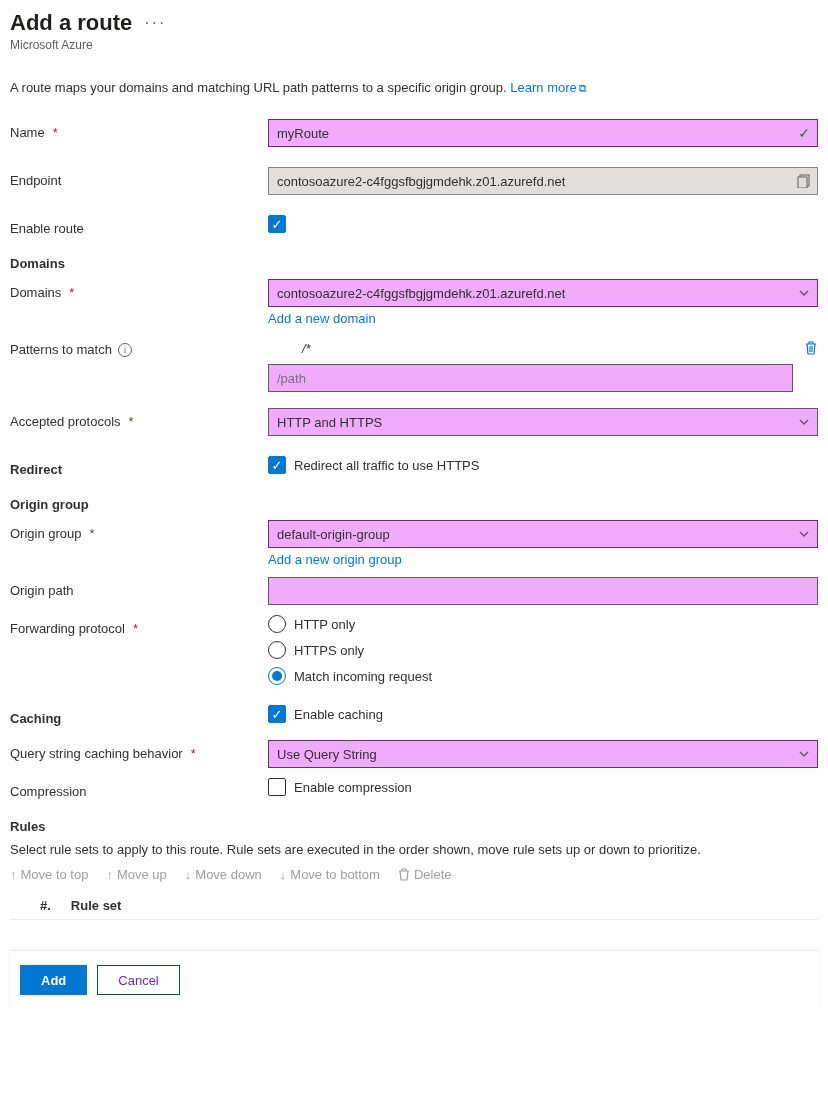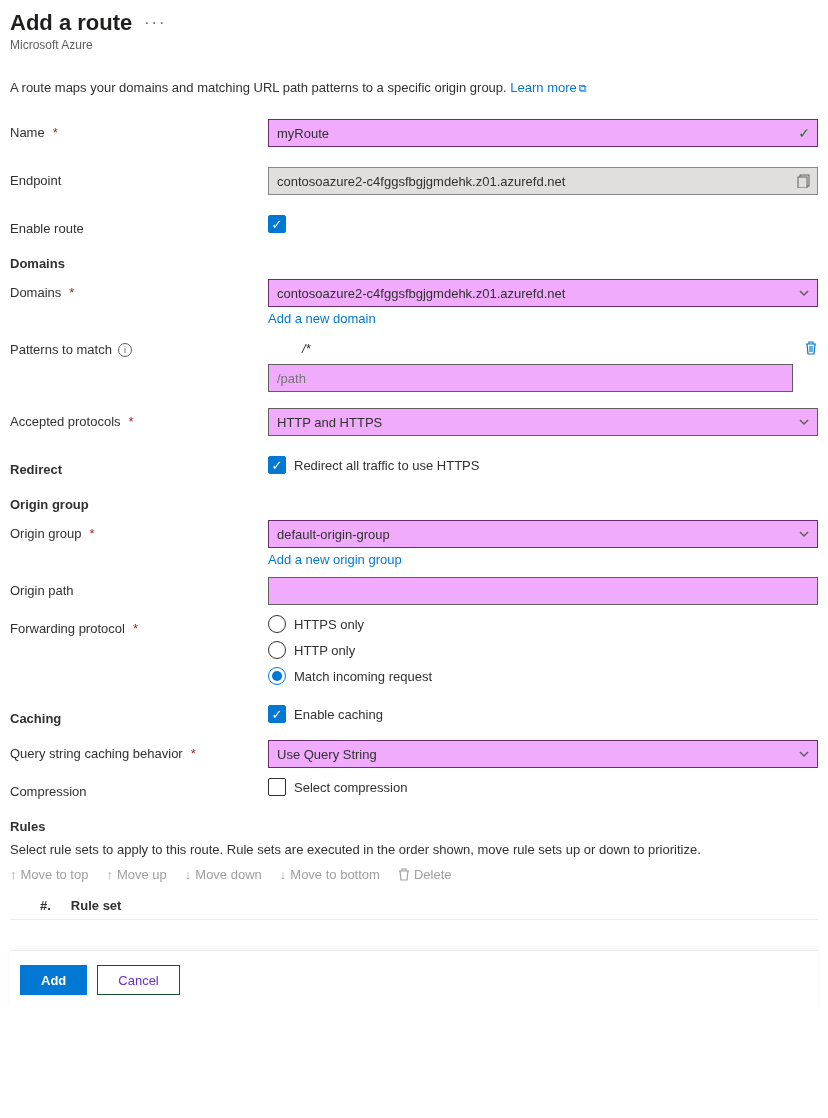--- a/index.html
+++ b/index.html
@@ -336,25 +336,25 @@
   </div>
 
   <div class="row">
     <div class="label-col">
       <span>Forwarding protocol</span>
         <span class="req">*</span>
     </div>
     <div class="field-col radio-stack">
       <div class="radio-row">
         <span class="radio"></span>
-          <span>HTTPS only</span>
+          <span>HTTP only</span>
       </div>
       <div class="radio-row">
         <span class="radio"></span>
-          <span>HTTP only</span>
+          <span>HTTPS only</span>
       </div>
       <div class="radio-row">
         <span class="radio sel"></span>
           <span>Match incoming request</span>
       </div>
     </div>
   </div>
 
   <div class="row tight">
     <div class="label-col bold">Caching</div>
@@ -378,21 +378,21 @@
             </svg>
         </span>
       </div>
     </div>
   </div>
 
   <div class="row">
     <div class="label-col">Compression</div>
     <div class="field-col checkbox-row">
       <span class="cb"></span>
-      <span>Select compression</span>
+      <span>Enable compression</span>
     </div>
   </div>
 
   <div class="section-heading">Rules</div>
   <div class="rules-desc">Select rule sets to apply to this route. Rule sets are executed in the order shown, move rule sets up or down to prioritize.</div>
 
   <div class="toolbar">
     <div class="tb">
         <span>↑</span>
         <span>Move to top</span>

